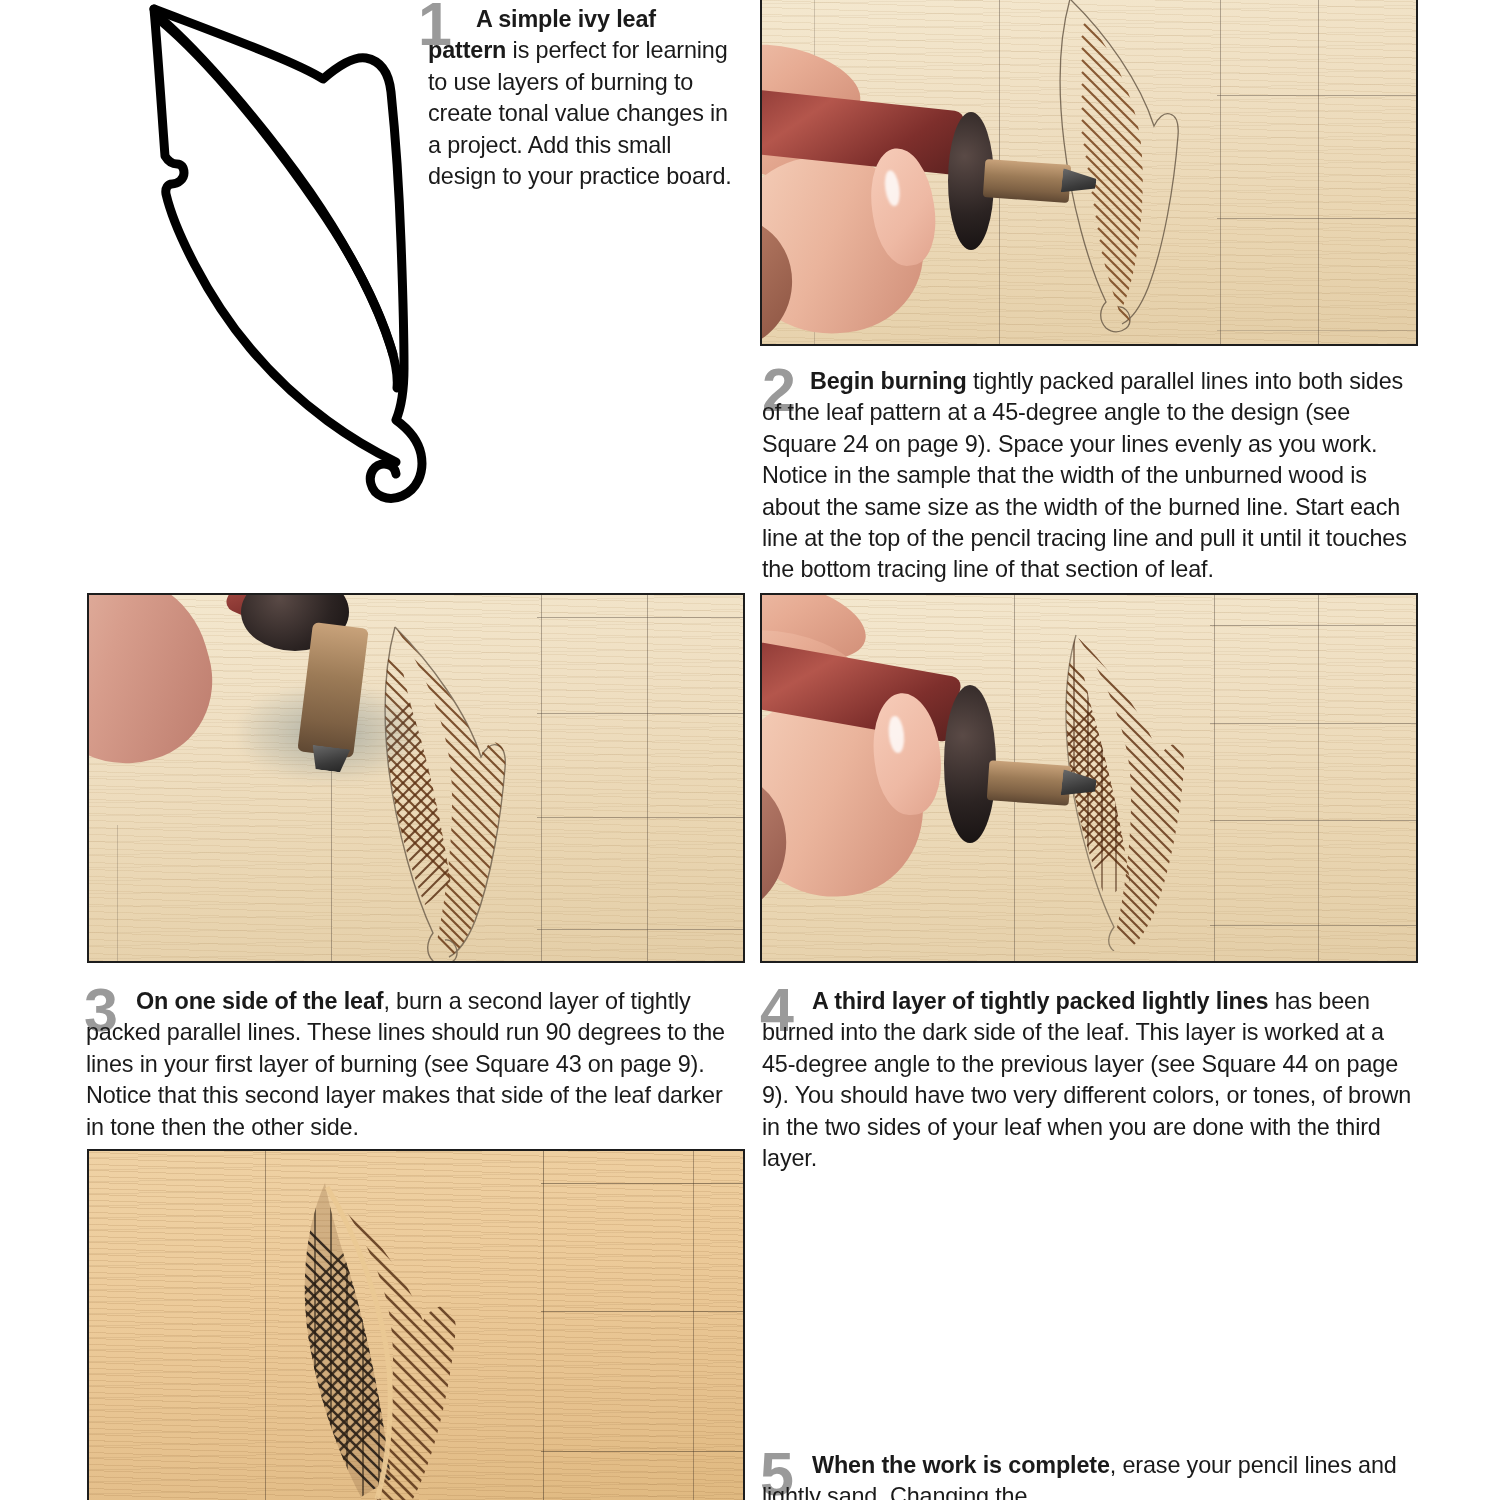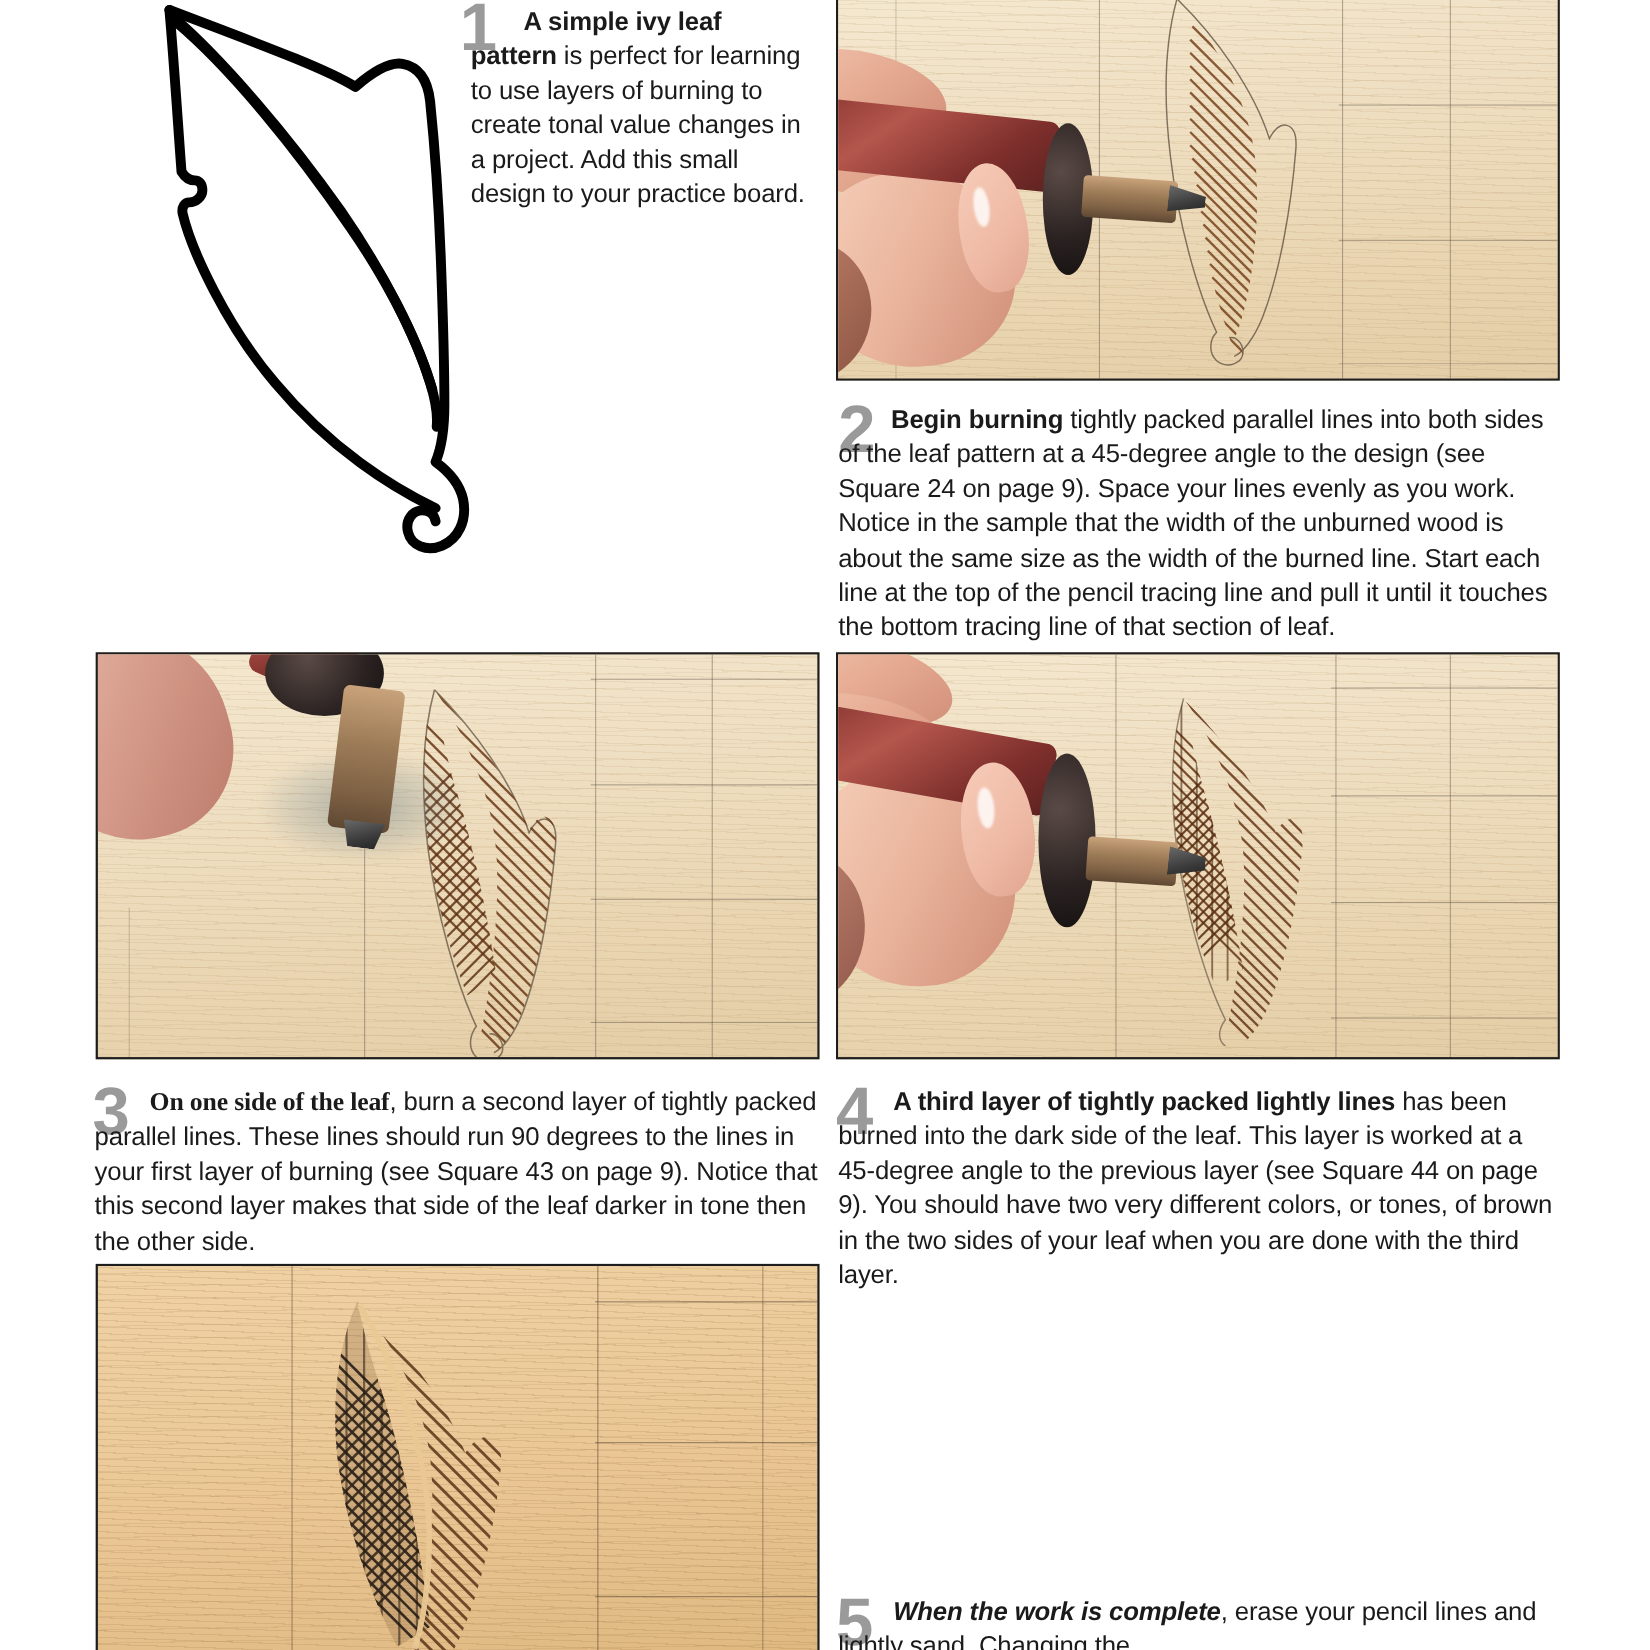--- a/index.html
+++ b/index.html
@@ -492,21 +492,21 @@
       <div class="tool-barrel" style="left:-16px; top:64px; width:212px; height:66px; transform:rotate(10deg);"></div>
       <div class="nail" style="left:112px; top:98px; width:66px; height:122px; transform:rotate(-6deg);"></div>
       <div class="tool-collar" style="left:182px; top:90px; width:52px; height:158px;"></div>
       <div class="tool-shaft" style="left:226px; top:168px; width:82px; height:40px; transform:rotate(4deg);"></div>
       <div class="tool-tip" style="left:300px; top:176px; width:34px; height:26px; transform:rotate(6deg); clip-path: polygon(0 0,100% 28%,100% 72%,0 100%);"></div>
     </div>
   </div>
 
   <div class="stepnum" style="left:84px; top:984px;">3</div>
   <div class="steptext" style="left:86px; top:986px; width:660px;">
-    <b style="padding-left:50px;font-family:Liberation Serif, serif;">On one side of the leaf</b><span>, burn a second layer of tightly packed parallel lines. These lines should run 90 degrees to the lines in your first layer of burning (see Square 43 on page 9). Notice that this second layer makes that side of the leaf darker in tone then the other side.</span>
+    <b style="padding-left:50px;">On one side of the leaf</b><span>, burn a second layer of tightly packed parallel lines. These lines should run 90 degrees to the lines in your first layer of burning (see Square 43 on page 9). Notice that this second layer makes that side of the leaf darker in tone then the other side.</span>
   </div>
 
   <div class="stepnum" style="left:760px; top:984px;">4</div>
   <div class="steptext" style="left:762px; top:986px; width:660px;">
     <b style="padding-left:50px;">A third layer of tightly packed lightly lines</b><span> has been burned into the dark side of the leaf. This layer is worked at a 45-degree angle to the previous layer (see Square 44 on page 9). You should have two very different colors, or tones, of brown in the two sides of your leaf when you are done with the third layer.</span>
   </div>
 
   <div class="photo" style="left:87px; top:1149px; width:658px; height:360px;">
     <div class="inner">
       <div class="wood dark"></div>
@@ -610,16 +610,16 @@
 
         <g fill="none" stroke="#eac893" stroke-width="5" opacity="0.95">
           <path d="M48 8 C 80 60, 104 130, 110 190 C 114 240, 108 288, 98 320"></path>
         </g>
       </svg>
     </div>
   </div>
 
   <div class="stepnum" style="left:760px; top:1448px;">5</div>
   <div class="steptext" style="left:762px; top:1450px; width:660px;">
-    <b style="padding-left:50px;font-style:italic;">When the work is complete</b><span>, erase your pencil lines and lightly sand. Changing the</span>
+    <b style="padding-left:50px;">When the work is complete</b><span>, erase your pencil lines and lightly sand. Changing the</span>
   </div>
 
 </div>
 
 </body></html>

